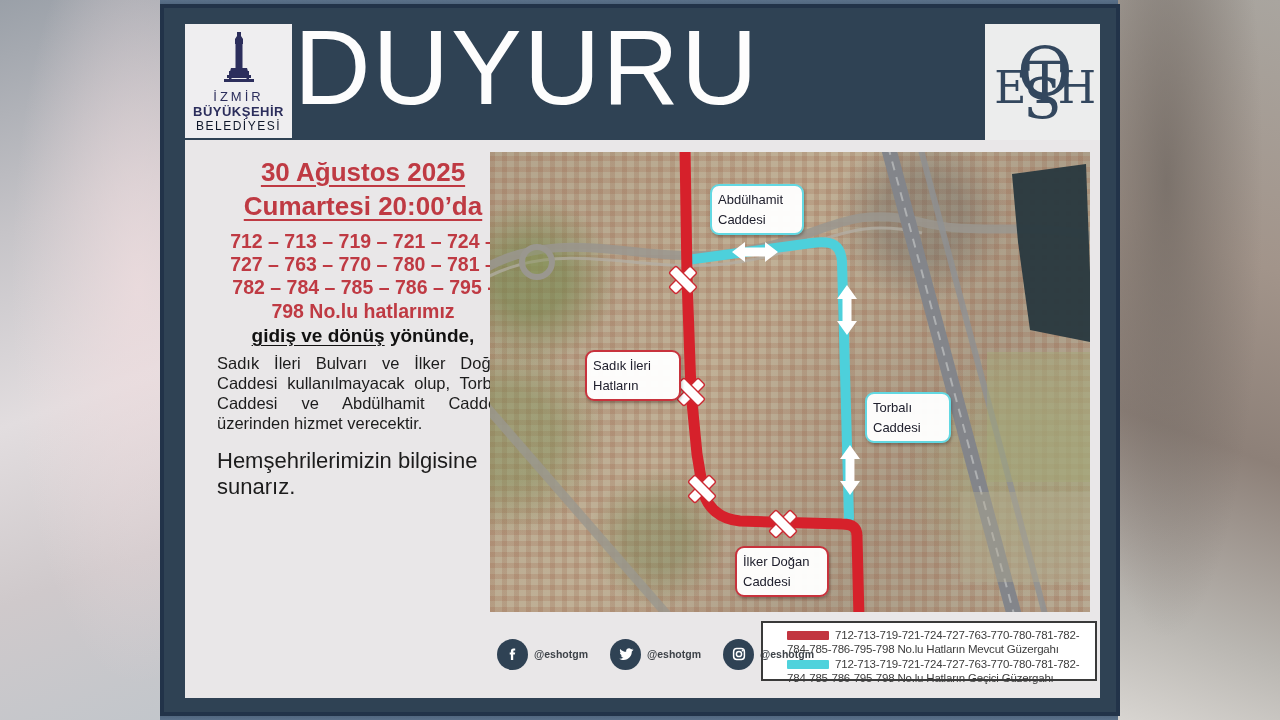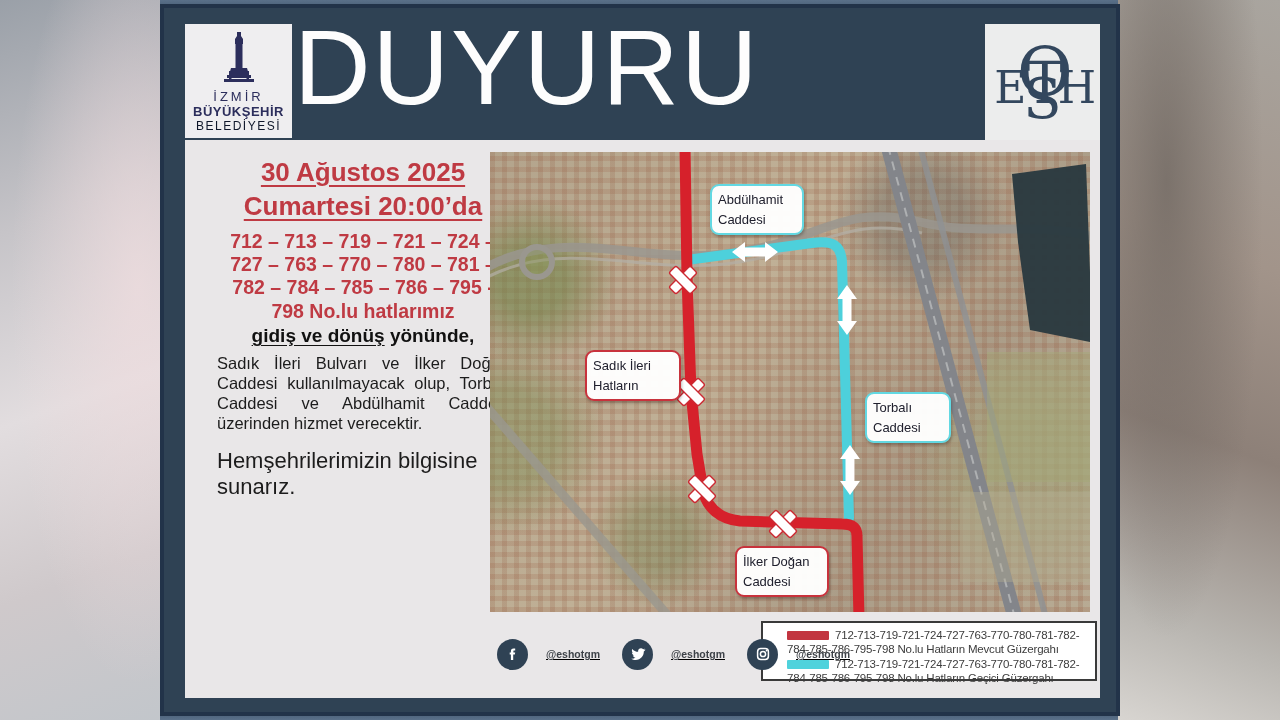--- a/index.html
+++ b/index.html
@@ -78,21 +78,21 @@
   
   .legend { position:absolute; left:576px; top:481px; width:336px; height:60px; background:#fff;
     border:2px solid #3a3a3a; padding:5px 8px 4px 24px; }
   .legend-entry { font-size:11.5px; line-height:1.25; color:#3c3c3c; letter-spacing:-.2px; }
   .swatch { display:inline-block; width:42px; height:9px; margin-right:6px; vertical-align:middle; border-radius:1px; }
   .swatch-red { background:#c23540; }
   .swatch-cyan { background:#4fd2dc; }
 
   
   .social { position:absolute; left:312px; top:494px; width:260px; height:40px; display:flex; align-items:center; gap:22px; }
-  .social-item { display:flex; align-items:center; gap:18px;text-decoration:underline; }
+  .social-item { display:flex; align-items:center; gap:6px; }
   .social-circle { width:31px; height:31px; border-radius:50%; background:#2f4254; display:flex; align-items:center; justify-content:center; }
   .handle { font-size:10.5px; font-weight:bold; color:#3d4248; }
 </style>
 </head>
 <body>
 
 <div class="stage">
   <div class="bg-left"></div>
   <div class="bg-mid"></div>
   <div class="bg-right"></div>

